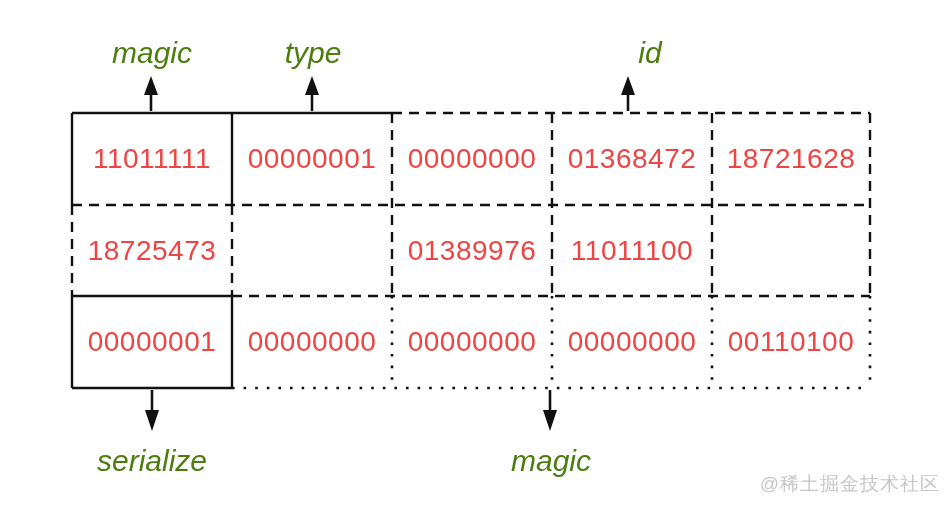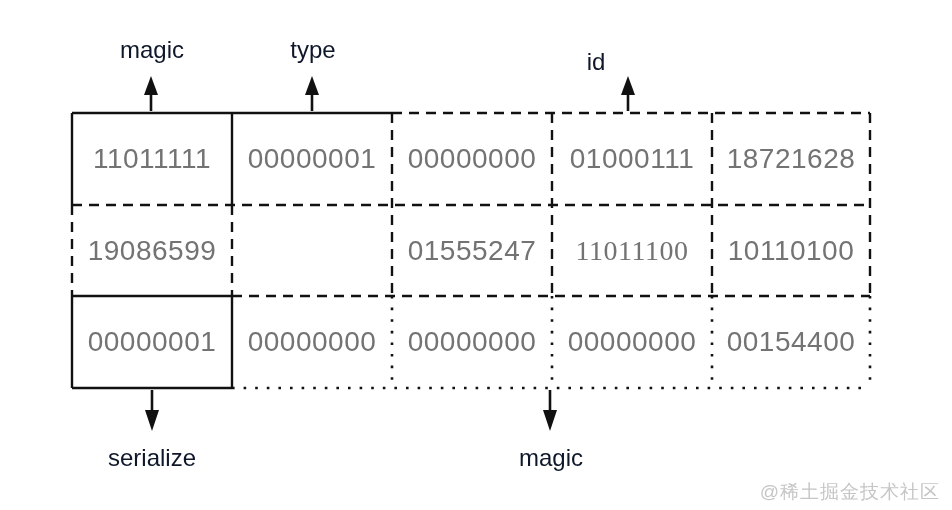--- a/index.html
+++ b/index.html
@@ -21,40 +21,40 @@
     top: 0;
     width: 952px;
     height: 510px;
   }
   .cell {
     position: absolute;
     display: flex;
     align-items: center;
     justify-content: center;
     font-size: 28px;
-    color: #737373;
+    color: #ef4444;
     letter-spacing: 0.5px;
     white-space: nowrap;
   }
   .label {
     position: absolute;
     transform: translateX(-50%);
-    font-size: 24px;
-    color: #0f172a;
+    font-size: 30px;
+    color: #4d7c0f;
     white-space: nowrap;
+    font-style: italic;
   }
   .watermark {
     position: absolute;
     right: 12px;
     top: 471px;
     font-size: 19px;
     color: #c6c6c6;
     letter-spacing: 1px;
     white-space: nowrap;
-    margin-top: 8px;
   }
 </style>
 </head>
 <body>
 
 <div class="canvas">
 
   <svg class="svg-layer" viewBox="0 0 952 510" xmlns="http://www.w3.org/2000/svg">
 
     <path d="M72,113 H392 M72,113 V205 M232,113 V205 M72,296 H232 M72,296 V388 M232,296 V388 M72,388 H232" fill="none" stroke="#111111" stroke-width="2.4"></path>
@@ -81,37 +81,36 @@
       <polygon points="152,431 145,410 159,410" fill="#111111"></polygon>
     </g>
     <g>
       <path d="M550,390 V412" fill="none" stroke="#111111" stroke-width="2.6"></path>
       <polygon points="550,431 543,410 557,410" fill="#111111"></polygon>
     </g>
   </svg>
 
   <div class="label" style="left:152px; top:36px;">magic</div>
   <div class="label" style="left:313px; top:36px;text-align:right;">type</div>
-  <div class="label" style="left:596px; top:36px;margin-top:12px;">id</div>
+  <div class="label" style="left:650px; top:36px;">id</div>
 
   <div class="cell" style="left:72px;  top:113px; width:160px; height:92px;">11011111</div>
   <div class="cell" style="left:232px; top:113px; width:160px; height:92px;">00000001</div>
   <div class="cell" style="left:392px; top:113px; width:160px; height:92px;">00000000</div>
-  <div class="cell" style="left:552px; top:113px; width:160px; height:92px;">01000111</div>
+  <div class="cell" style="left:552px; top:113px; width:160px; height:92px;">01368472</div>
   <div class="cell" style="left:712px; top:113px; width:158px; height:92px;">18721628</div>
 
-  <div class="cell" style="left:72px;  top:205px; width:160px; height:91px;">19086599</div>
-  <div class="cell" style="left:392px; top:205px; width:160px; height:91px;">01555247</div>
-  <div class="cell" style="left:552px; top:205px; width:160px; height:91px;font-family:Liberation Serif, serif;">11011100</div>
-  <div class="cell" style="left:712px; top:205px; width:158px; height:91px;">10110100</div>
+  <div class="cell" style="left:72px;  top:205px; width:160px; height:91px;">18725473</div>
+  <div class="cell" style="left:392px; top:205px; width:160px; height:91px;">01389976</div>
+  <div class="cell" style="left:552px; top:205px; width:160px; height:91px;">11011100</div>
 
   <div class="cell" style="left:72px;  top:296px; width:160px; height:92px;">00000001</div>
   <div class="cell" style="left:232px; top:296px; width:160px; height:92px;">00000000</div>
   <div class="cell" style="left:392px; top:296px; width:160px; height:92px;">00000000</div>
   <div class="cell" style="left:552px; top:296px; width:160px; height:92px;">00000000</div>
-  <div class="cell" style="left:712px; top:296px; width:158px; height:92px;">00154400</div>
+  <div class="cell" style="left:712px; top:296px; width:158px; height:92px;">00110100</div>
 
   <div class="label" style="left:152px; top:444px;text-align:right;">serialize</div>
   <div class="label" style="left:551px; top:444px;">magic</div>
 
   <div class="watermark">@稀土掘金技术社区</div>
 
 </div>
 
 </body></html>

